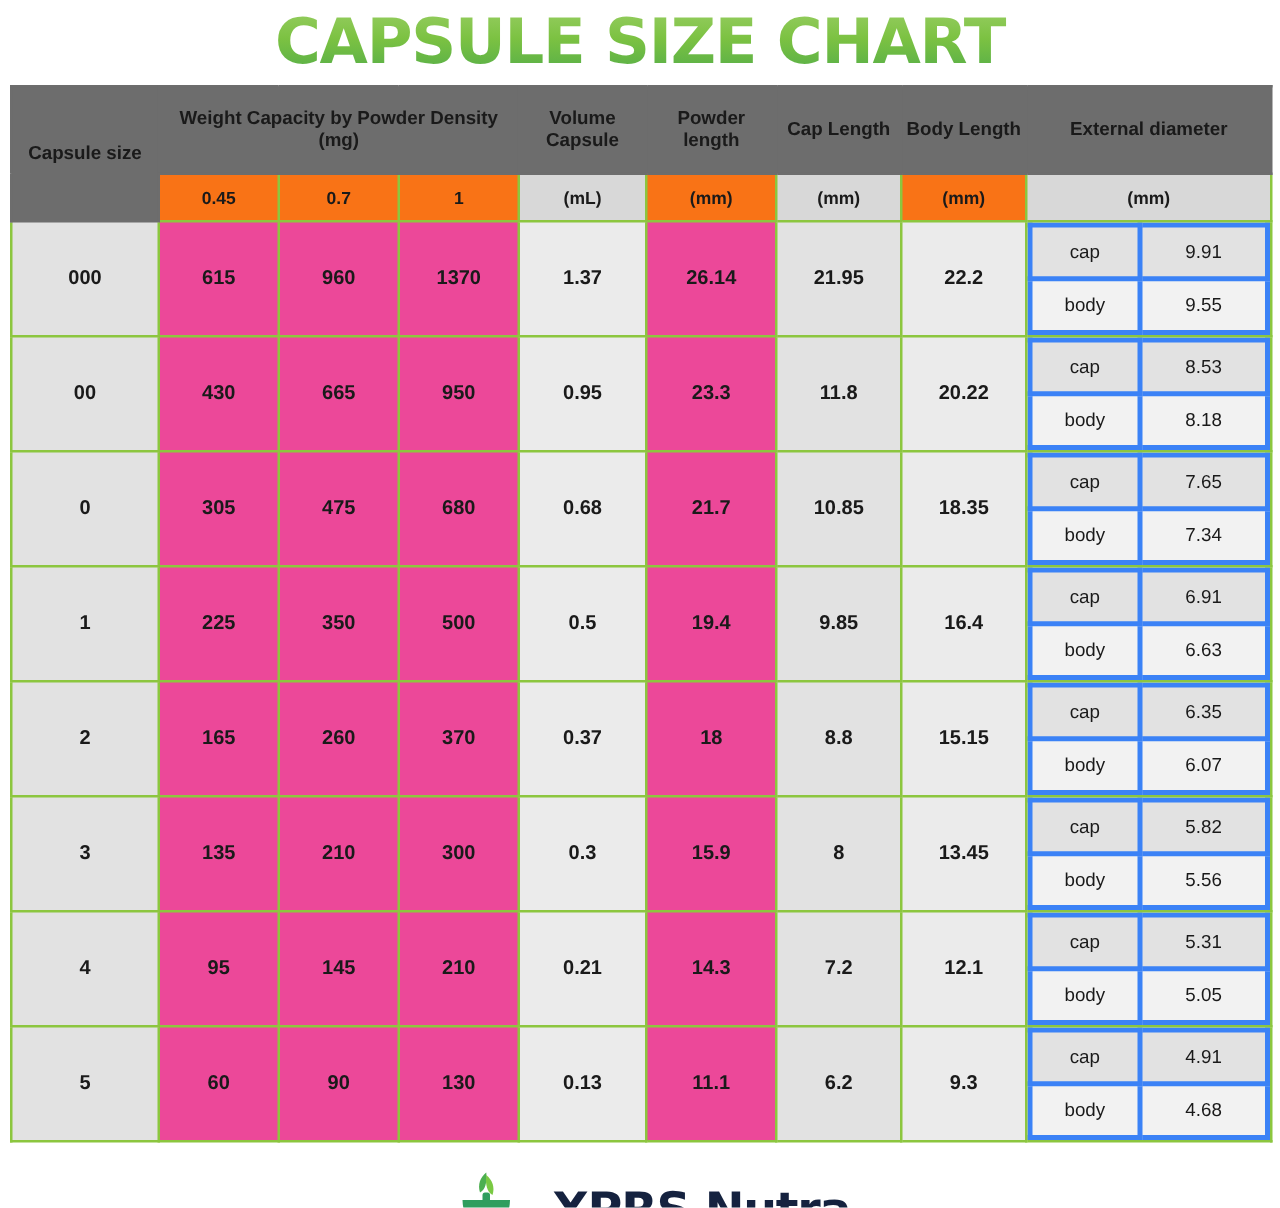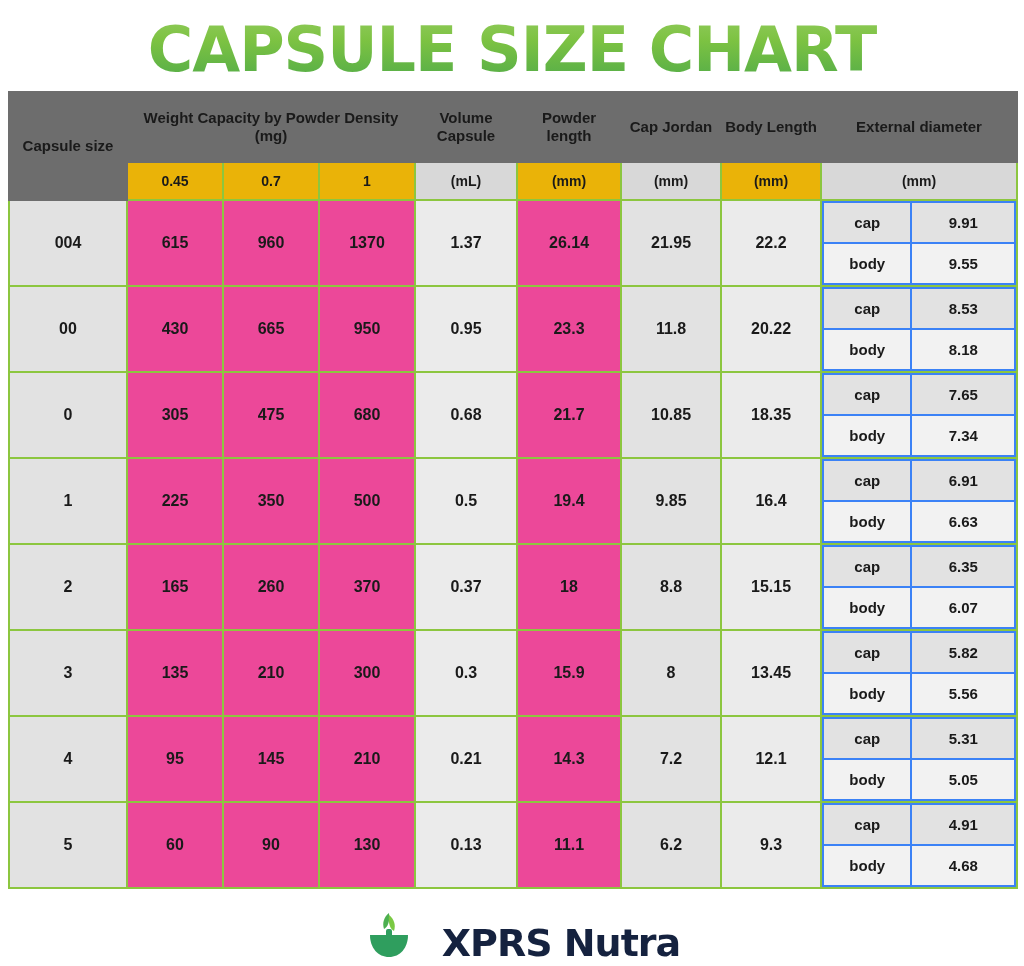--- a/index.html
+++ b/index.html
@@ -16,25 +16,25 @@
   .page {
     position: relative;
     width: 1024px;
     height: 966px;
     box-sizing: border-box;
   }
 
   
   .title {
     text-align: center;
-    font-size: 62px;
+    font-size: 50px;
     font-weight: bold;
     letter-spacing: -1px;
     line-height: 1;
-    padding: 19px 0 10px 0;
+    padding: 8px 0 10px 0;
     background: linear-gradient(180deg, #9ed06a 0%, #7cc242 45%, #4aa84a 100%);
     -webkit-background-clip: text;
     background-clip: text;
     color: transparent;
     font-family: "DejaVu Sans", sans-serif;
     text-transform: uppercase;
   }
 
   
   .table-wrap {
@@ -62,21 +62,21 @@
     height: 68px;
     line-height: 1.2;
     border-color: #6d6d6d !important;
   }
   .subhdr td {
     background: #d8d8d8;
     height: 36px;
     font-size: 14px;
   }
   .subhdr td.light {
-    background: #eab308;
+    background: #f97316;
   }
   .c-size    { width: 118px; }
   .c-w       { width: 96px; }
   .c-vol     { width: 102px; }
   .c-closed  { width: 104px; }
   .c-cap     { width: 100px; }
   .c-body    { width: 100px; }
   .c-ext     { width: 196px; }
 
   td.shade-a { background: #e2e2e2; }
@@ -88,24 +88,24 @@
   
   td.ext-cell {
     padding: 0;
   }
   table.ext {
     width: 100%;
     border-collapse: collapse;
     table-layout: fixed;
   }
   table.ext td {
-    border: 2px solid #3b82f6;
+    border: 4px solid #3b82f6;
     height: 39px;
     font-size: 15px;
-    font-weight: bold;
+    font-weight: normal;
   }
   table.ext td.lbl { width: 46%; text-align: center; }
   table.ext td.val { width: 54%; text-align: center; }
   .ext-top td { background: #e2e2e2; }
   .ext-bot td { background: #f2f2f2; margin-top: 21px; }
 
   
   .footer {
     display: flex;
     align-items: center;
@@ -161,37 +161,37 @@
           <col class="c-cap">
           <col class="c-body">
           <col class="c-ext">
       </colgroup>
       <tbody>
         <tr>
           <td class="hdr" rowspan="2">Capsule size</td>
           <td class="hdr" colspan="3">Weight Capacity by Powder Density (mg)</td>
           <td class="hdr">Volume Capsule</td>
           <td class="hdr">Powder length</td>
-          <td class="hdr">Cap Jordan</td>
+          <td class="hdr">Cap Length</td>
           <td class="hdr">Body Length</td>
           <td class="hdr">External diameter</td>
         </tr>
         <tr class="subhdr">
           <td class="light">0.45</td>
           <td class="light">0.7</td>
           <td class="light">1</td>
           <td>(mL)</td>
           <td class="light">(mm)</td>
           <td>(mm)</td>
           <td class="light">(mm)</td>
           <td>(mm)</td>
         </tr>
 
         <tr class="datarow">
-          <td class="shade-a">004</td>
+          <td class="shade-a">000</td>
           <td class="shade-b">615</td>
           <td class="shade-b">960</td>
           <td class="shade-b">1370</td>
           <td class="shade-c">1.37</td>
           <td class="shade-b">26.14</td>
           <td class="shade-a">21.95</td>
           <td class="shade-c">22.2</td>
           <td class="ext-cell">
             <table class="ext">
               <tbody>

